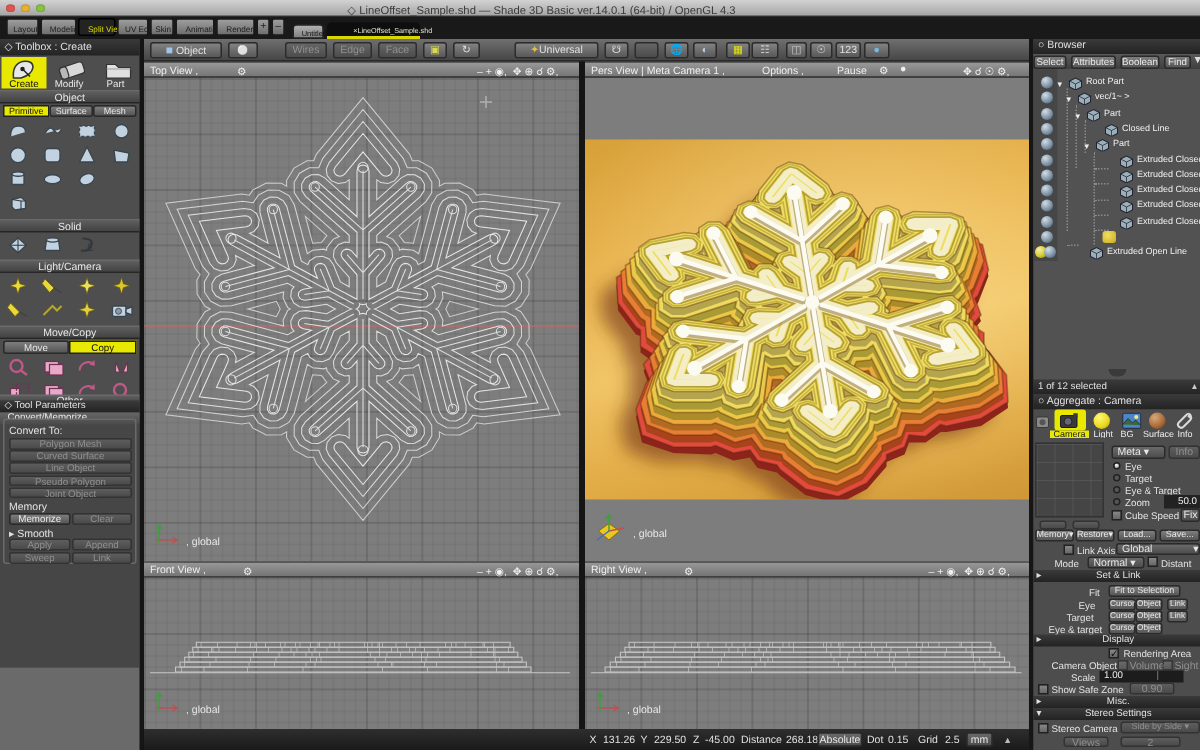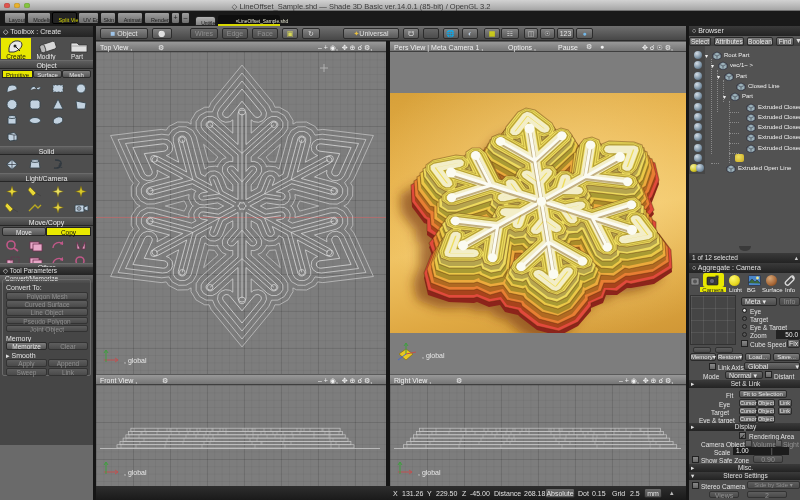--- a/index.html
+++ b/index.html
@@ -17,21 +17,21 @@
 .btnd{background:linear-gradient(#5e5e5e,#4a4a4a);border:1px solid #333;border-radius:2px;color:#8f8f8f;font-size:7px;text-align:center}
 .lbl{color:#e2e2e2;font-size:7px}
 .lbld{color:#909090;font-size:7px}
 .ddl{background:linear-gradient(#6a6a6a,#4c4c4c);border:1px solid #2a2a2a;border-radius:2px;color:#e8e8e8;font-size:7px}
 .cb{width:7px;height:7px;border:1px solid #222;background:linear-gradient(#888,#666);display:inline-block}
 </style></head><body>
 <div class="abs" style="left:0;top:0;width:800px;height:11px;background:linear-gradient(#d2d2d2,#a6a6a6);border-bottom:1px solid #707070">
     <div class="abs" style="left:4px;top:2.5px;width:5.5px;height:5.5px;border-radius:50%;background:#e0554f;box-shadow:inset 0 0 1px rgba(0,0,0,.5)"></div>
     <div class="abs" style="left:14px;top:2.5px;width:5.5px;height:5.5px;border-radius:50%;background:#e8b22f;box-shadow:inset 0 0 1px rgba(0,0,0,.5)"></div>
     <div class="abs" style="left:24px;top:2.5px;width:5.5px;height:5.5px;border-radius:50%;background:#86c440;box-shadow:inset 0 0 1px rgba(0,0,0,.5)"></div>
-    <div class="abs" style="left:0;top:1.5px;width:722px;text-align:center;font-size:7.5px;color:#3a3a3a">◇ LineOffset_Sample.shd — Shade 3D Basic ver.14.0.1 (85-bit) / OpenGL 3.2</div>
+    <div class="abs" style="left:0;top:1.5px;width:722px;text-align:center;font-size:7.5px;color:#3a3a3a">◇ LineOffset_Sample.shd — Shade 3D Basic ver.14.0.1 (64-bit) / OpenGL 4.3</div>
   </div>
 <div class="abs" style="left:0;top:11px;width:800px;height:15px;background:#191919">
     <div class="abs" style="left:4px;top:1px;width:22px;height:12px;background:linear-gradient(#9e9e9e,#6e6e6e);border:1px solid #1a1a1a;border-radius:2px;color:#1d1d1d;text-align:center;line-height:10px"><span style="display:inline-block;white-space:nowrap;font-size:8px;transform:scale(.68);transform-origin:50% 50%">Layout</span></div>
     <div class="abs" style="left:27px;top:1px;width:24px;height:12px;background:linear-gradient(#9e9e9e,#6e6e6e);border:1px solid #1a1a1a;border-radius:2px;color:#1d1d1d;text-align:center;line-height:10px"><span style="display:inline-block;white-space:nowrap;font-size:8px;transform:scale(.68);transform-origin:50% 50%">Modeling</span></div>
     <div class="abs" style="left:52px;top:1px;width:25px;height:12px;background:#232323;border:1px solid #000;border-radius:2px;color:#d6d600;text-align:center;line-height:10px"><span style="display:inline-block;white-space:nowrap;font-size:8px;transform:scale(.68);transform-origin:50% 50%">Split View</span></div>
     <div class="abs" style="left:78px;top:1px;width:21px;height:12px;background:linear-gradient(#9e9e9e,#6e6e6e);border:1px solid #1a1a1a;border-radius:2px;color:#1d1d1d;text-align:center;line-height:10px"><span style="display:inline-block;white-space:nowrap;font-size:8px;transform:scale(.68);transform-origin:50% 50%">UV Edit</span></div>
     <div class="abs" style="left:100px;top:1px;width:16px;height:12px;background:linear-gradient(#9e9e9e,#6e6e6e);border:1px solid #1a1a1a;border-radius:2px;color:#1d1d1d;text-align:center;line-height:10px"><span style="display:inline-block;white-space:nowrap;font-size:8px;transform:scale(.68);transform-origin:50% 50%">Skin</span></div>
     <div class="abs" style="left:117px;top:1px;width:26px;height:12px;background:linear-gradient(#9e9e9e,#6e6e6e);border:1px solid #1a1a1a;border-radius:2px;color:#1d1d1d;text-align:center;line-height:10px"><span style="display:inline-block;white-space:nowrap;font-size:8px;transform:scale(.68);transform-origin:50% 50%">Animation</span></div>
     <div class="abs" style="left:144px;top:1px;width:26px;height:12px;background:linear-gradient(#9e9e9e,#6e6e6e);border:1px solid #1a1a1a;border-radius:2px;color:#1d1d1d;text-align:center;line-height:10px"><span style="display:inline-block;white-space:nowrap;font-size:8px;transform:scale(.68);transform-origin:50% 50%">Rendering</span></div>
     <div class="abs" style="left:171px;top:1px;width:9px;height:12px;background:linear-gradient(#9e9e9e,#6e6e6e);border:1px solid #1a1a1a;border-radius:2px;color:#222;font-size:7px;text-align:center;line-height:10px">+</div>

